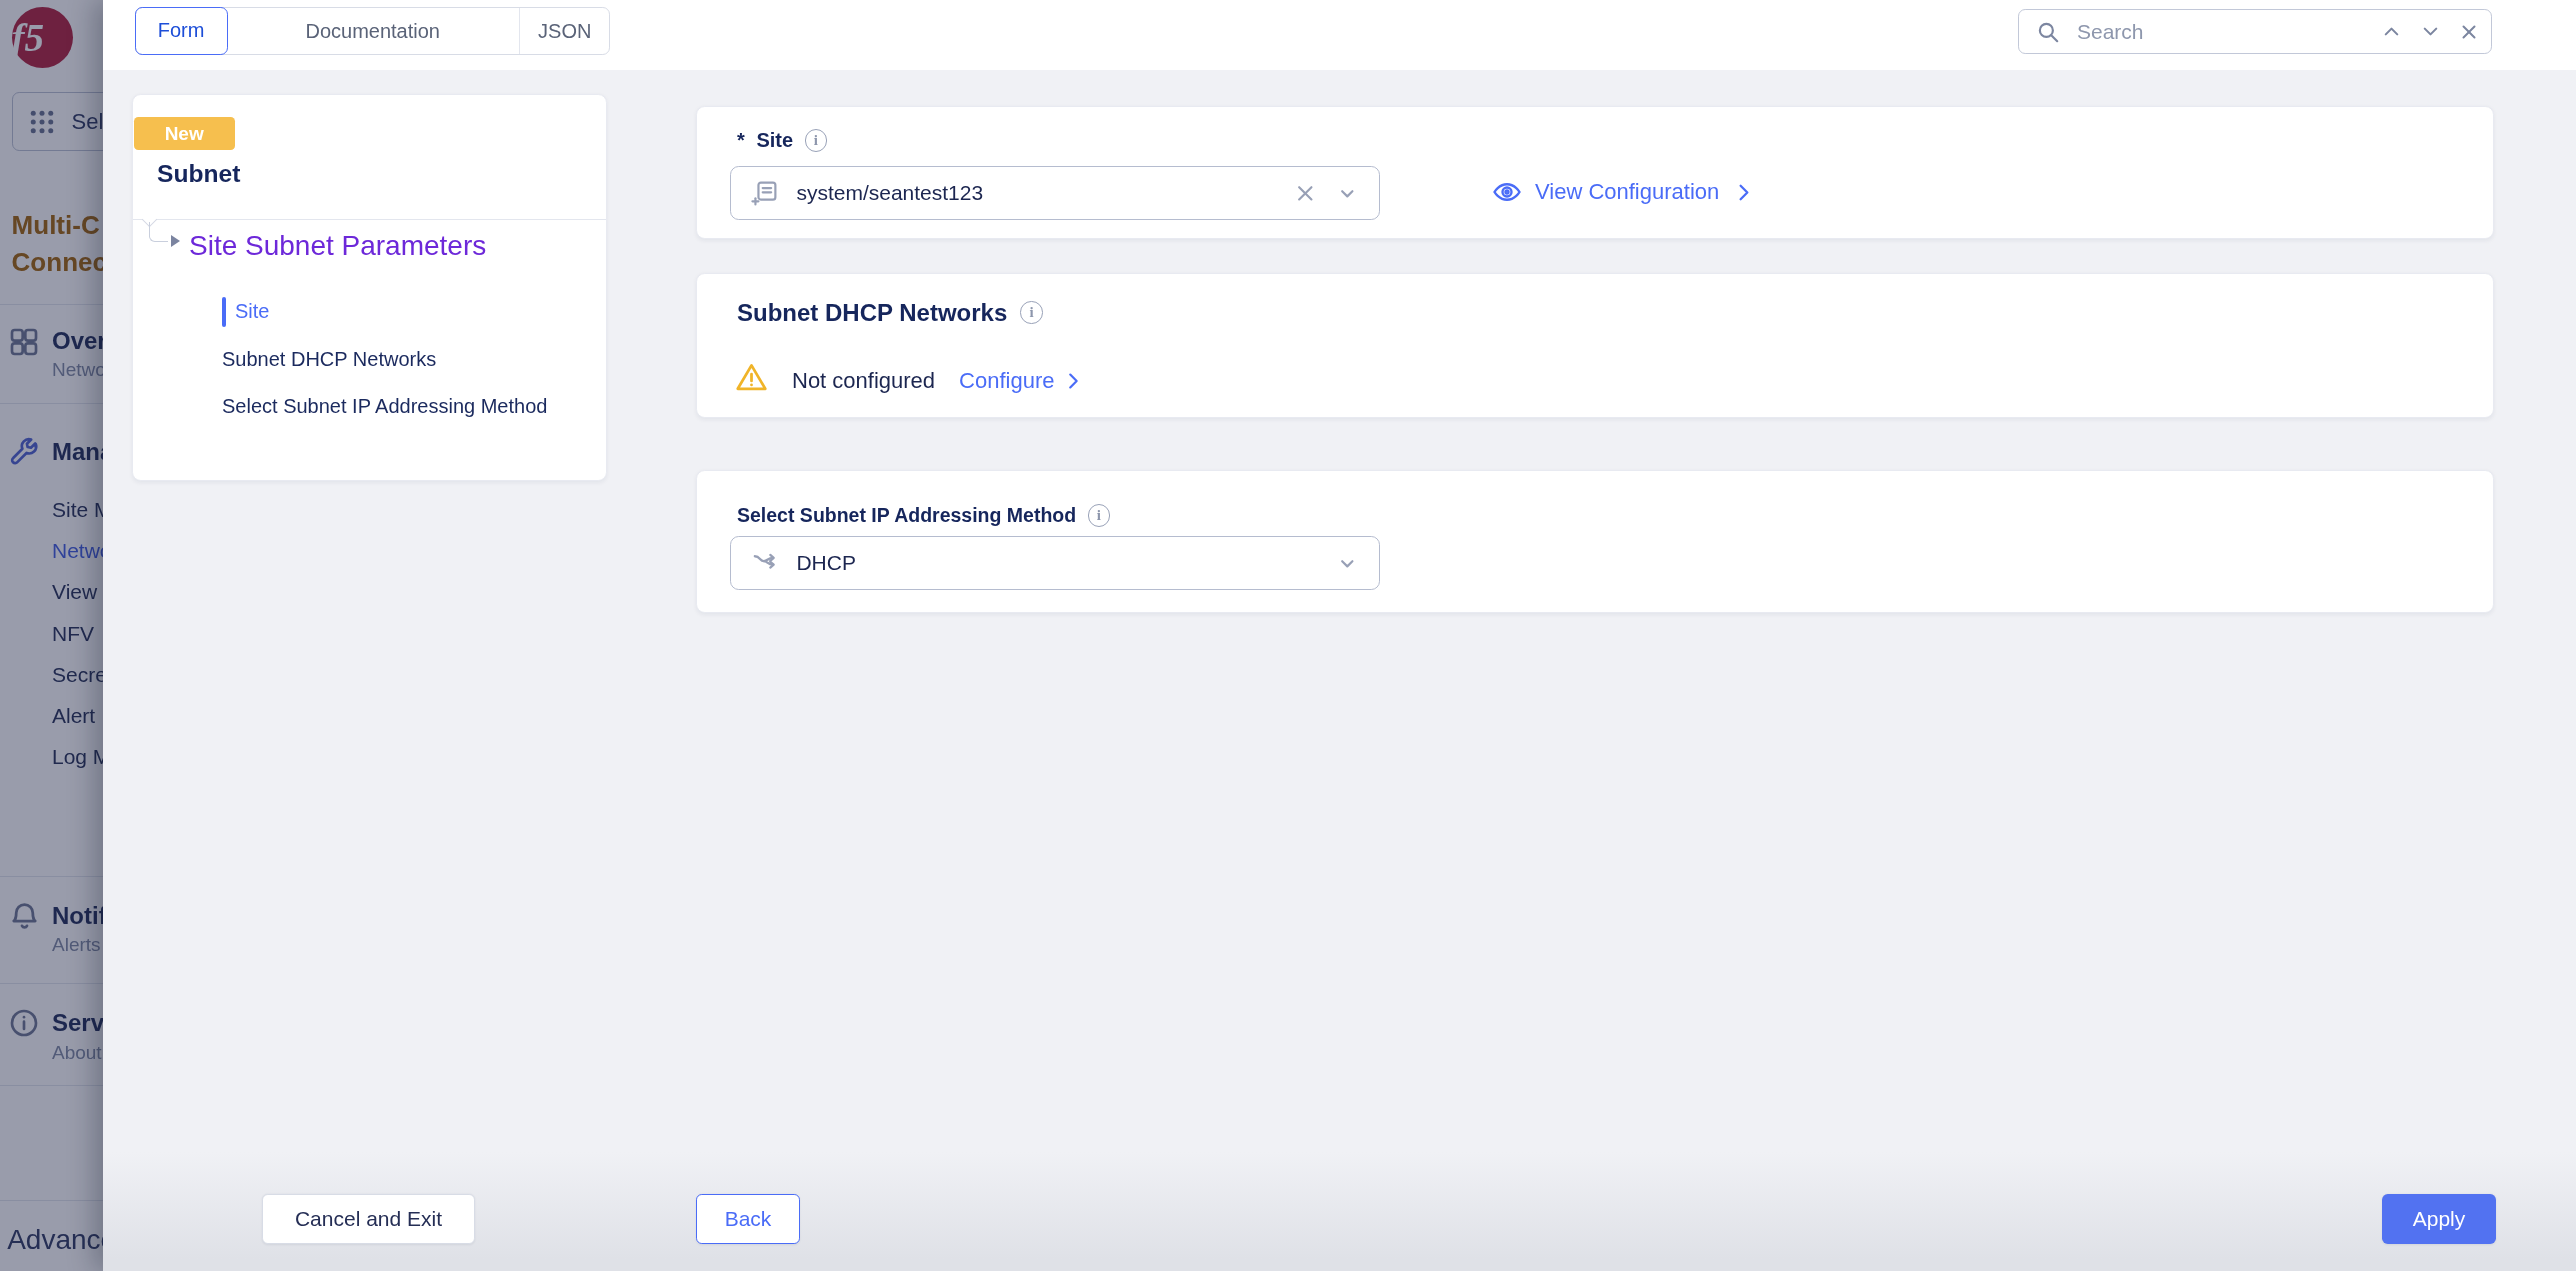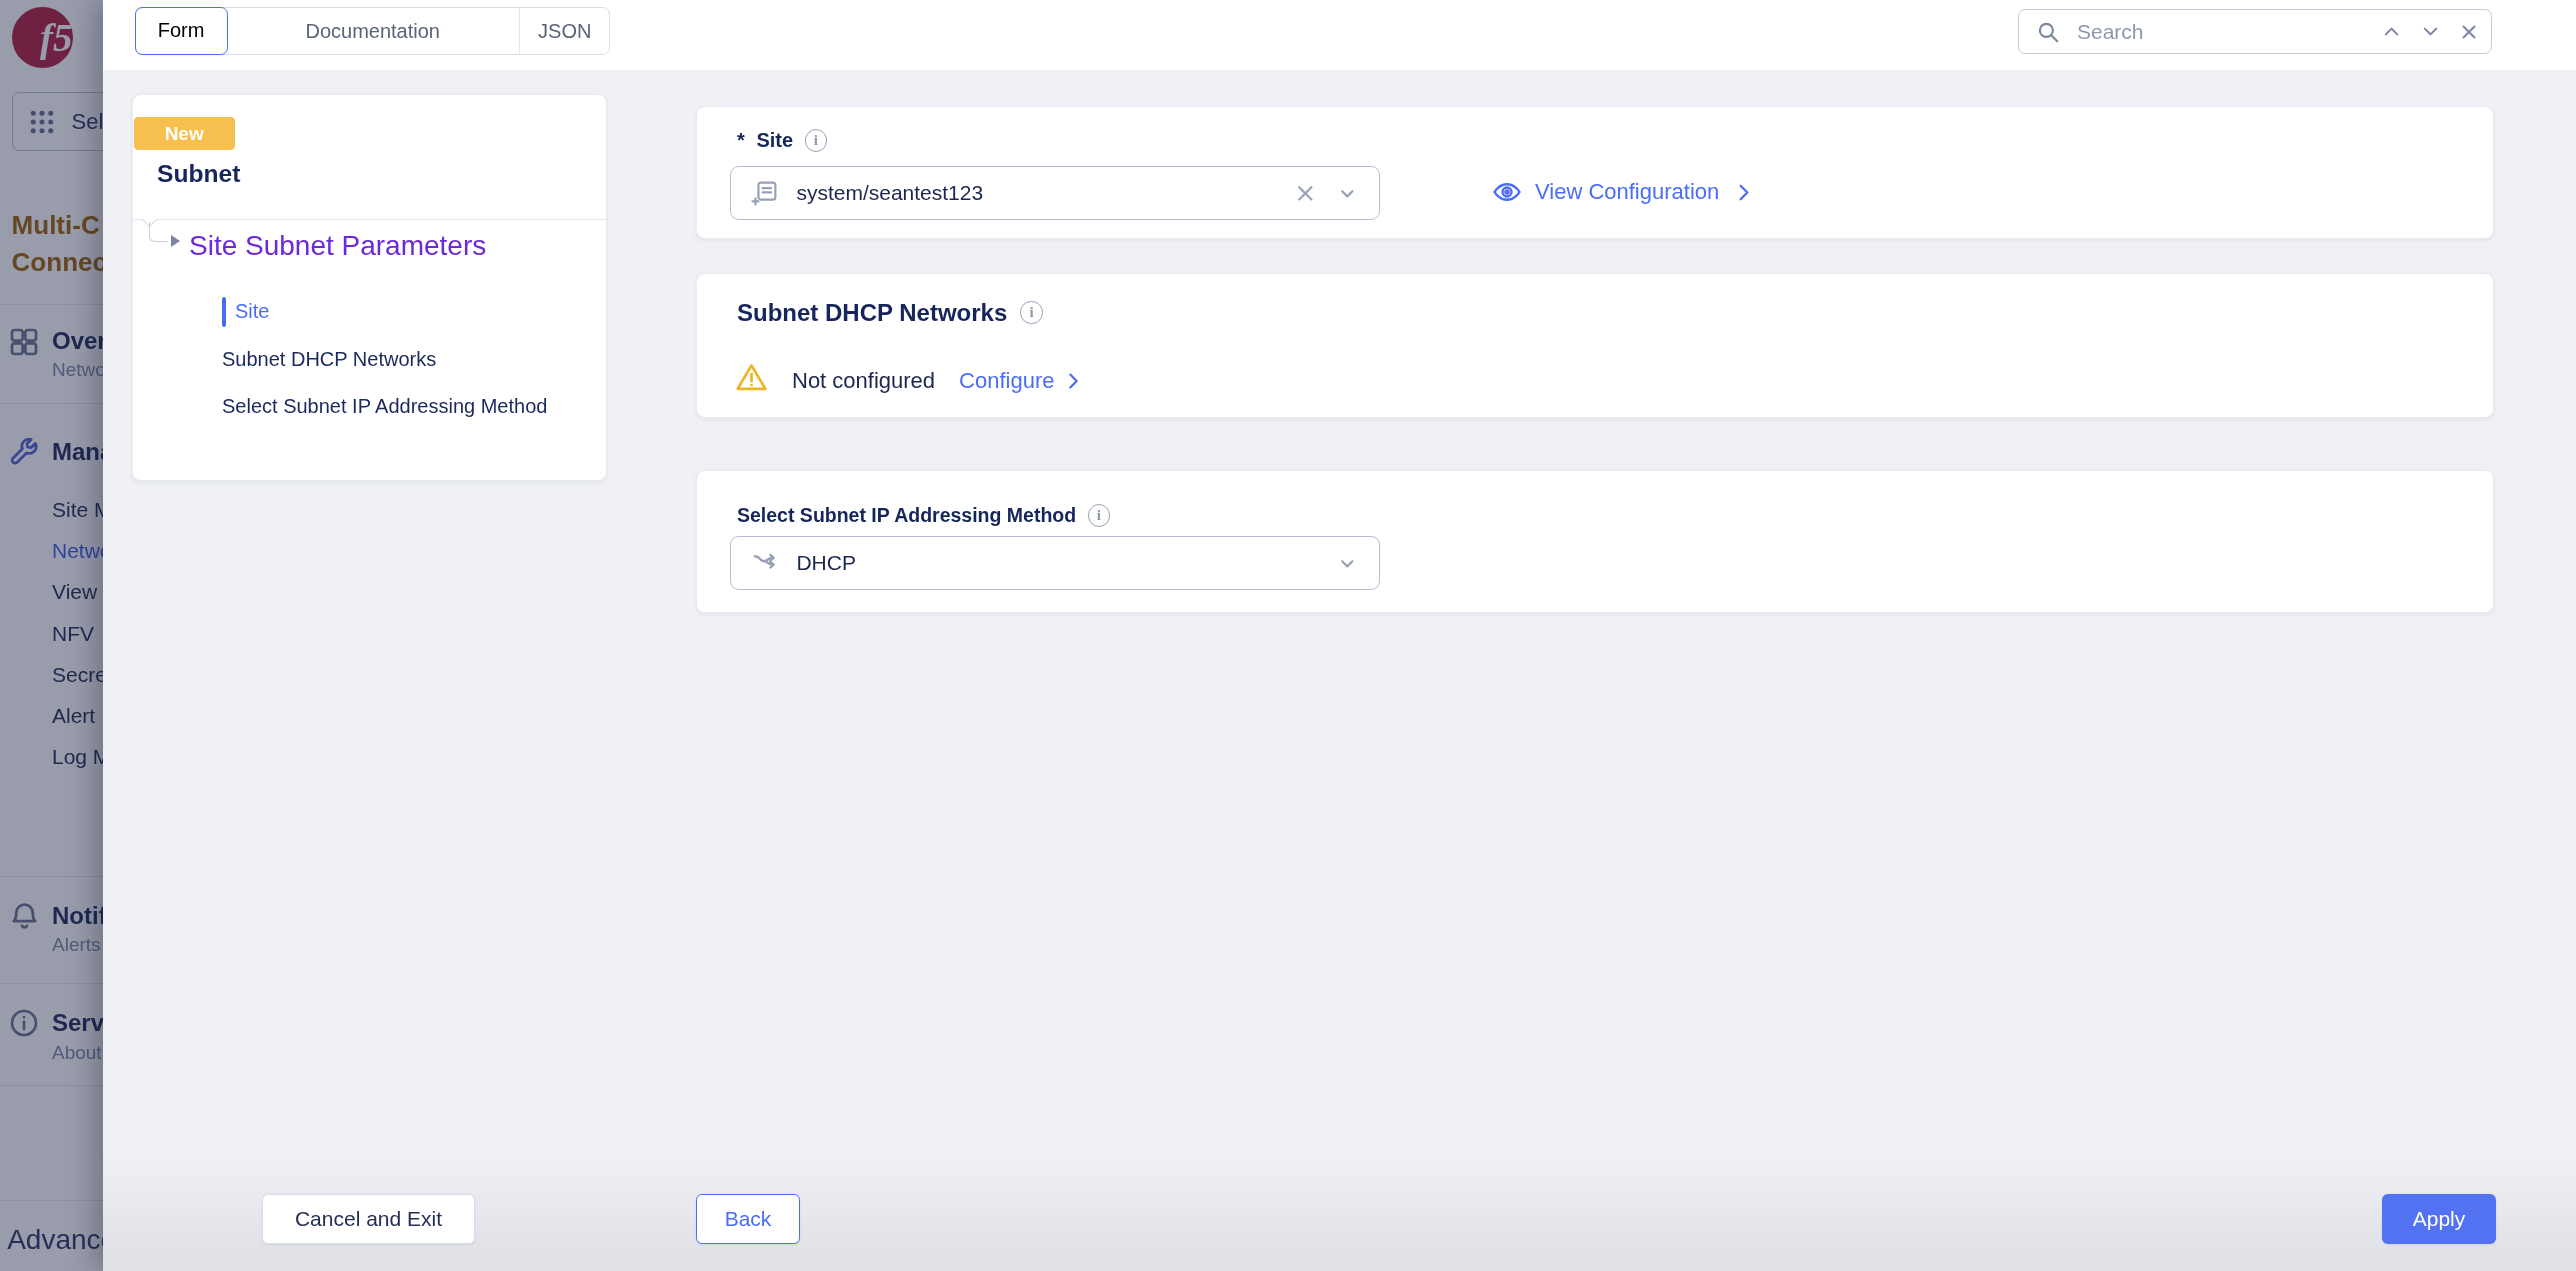--- a/index.html
+++ b/index.html
@@ -3,21 +3,21 @@
 <meta charset="utf-8">
 <style>
   * { margin:0; padding:0; box-sizing:border-box; }
   html,body { width:2576px; height:1271px; }
   body { position:relative; overflow:hidden; background:#fff;
          font-family:"Liberation Sans",sans-serif; color:#1e2a52; }
 
   
   .base { position:absolute; inset:0; background:#fff; }
   .logo { position:absolute; top:6.5px; left:11.6px; width:61px; height:61px; border-radius:50%;
-          background:#b01c3a; color:#fff; display:flex; align-items:center; justify-content:flex-end;
+          background:#b01c3a; color:#fff; display:flex; align-items:center; justify-content:flex-start;
           font-family:"Liberation Serif",serif; font-style:italic; font-weight:bold; font-size:39px; }
   .ws-btn { position:absolute; top:92px; left:11.6px; width:195px; height:59px;
             border:1.4px solid #b9c0d2; border-radius:7.2px; background:#fff;
             display:flex; align-items:center; gap:14.5px; padding:0 14.5px; font-size:22px; color:#2c3761; }
   .dots9 { color:#636d8c; flex:0 0 auto; }
   .side-title { position:absolute; left:11.6px; top:207px; font-size:26px; font-weight:bold;
                 color:#a16207; line-height:37px; white-space:nowrap; }
   .side-div { position:absolute; left:0; width:246px; border-top:1.4px solid #e2e5ec; }
   .g-icon { position:absolute; left:8px; color:#6a7490; }
   .g-icon.blue { color:#4a5fd0; }
@@ -29,21 +29,21 @@
 
   .dim { position:absolute; inset:0; background:rgba(33,39,72,0.46); }
 
   
   .modal { position:absolute; top:0; left:103px; right:0; bottom:0; background:#f0f1f5;
            box-shadow:-8.7px 0 24.6px rgba(15,20,40,.28); }
   .m-header { position:absolute; top:0; left:0; right:0; height:70px; background:#fff; }
   .tabs { position:absolute; left:32px; top:7.2px; height:48px; display:flex;
           border:1.4px solid #d8dce6; border-radius:7.2px; background:#fff; }
   .tab { display:flex; align-items:center; justify-content:center; font-size:20px; color:#5a6378; cursor:default; }
-  .tab.t-form { width:93px; border:1.4px solid #4a6cf7; border-radius:7.2px; color:#000000; margin:-1.4px; height:48px; }
+  .tab.t-form { width:93px; border:1.4px solid #4a6cf7; border-radius:7.2px; color:#1d4ed8; margin:-1.4px; height:48px; }
   .tab.t-doc { width:293px; }
   .tab.t-json { width:90px; border-left:1.4px solid #e3e6ee; }
   .search { position:absolute; right:84px; top:9.4px; width:474px; height:45px;
             border:1.4px solid #c2c8d8; border-radius:7.2px; background:#fff;
             display:flex; align-items:center; gap:16px; padding:0 16px; color:#8b94ab; }
   .search input { border:none; outline:none; flex:1; font-size:21px; color:#2c3761;
                   font-family:"Liberation Sans",sans-serif; background:transparent; }
   .search input::placeholder { color:#8e97ad; }
   .s-sep { width:1.4px; height:27.5px; background:#e0e4ed; }
   .s-ico { display:flex; color:#7c86a0; }

